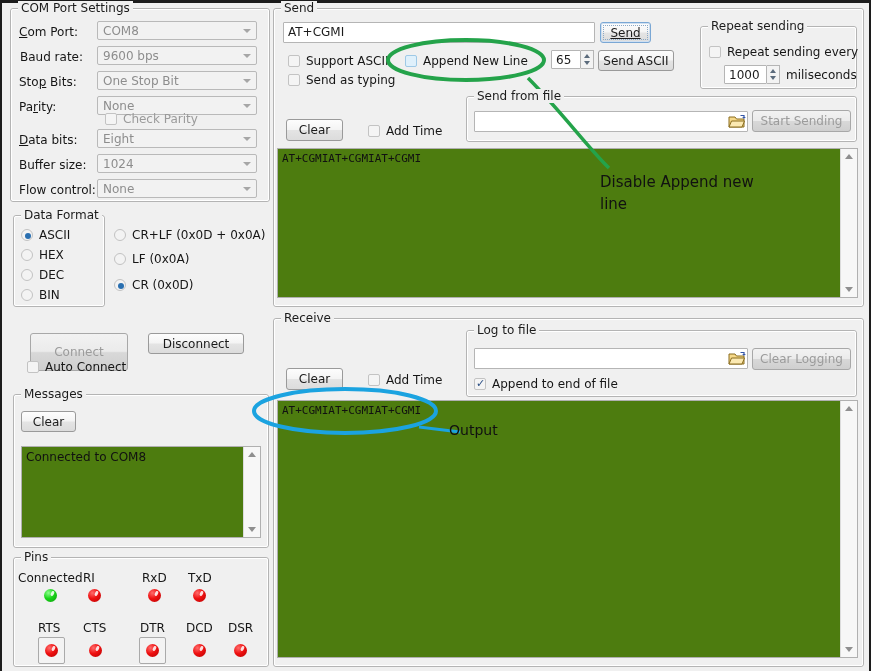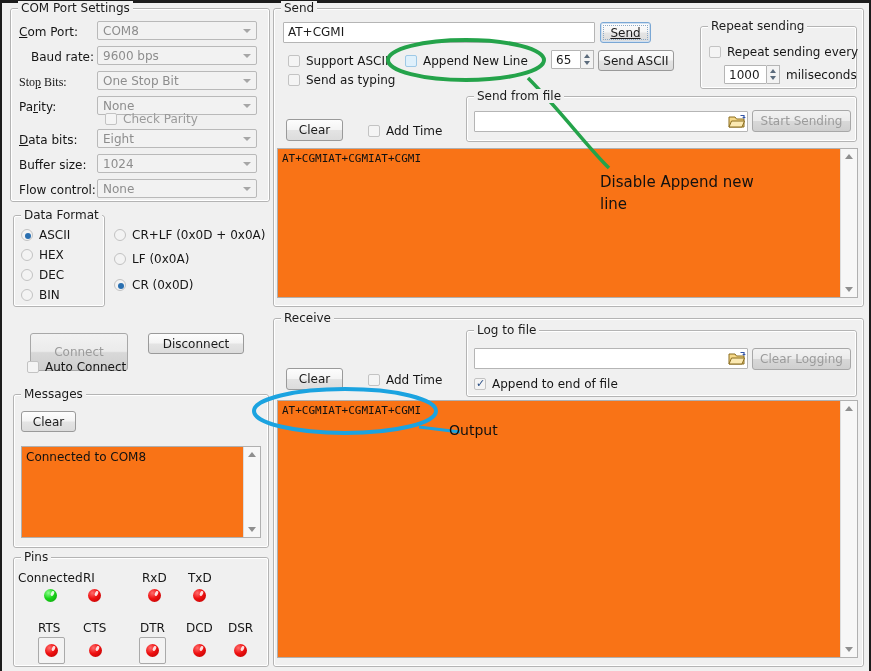--- a/index.html
+++ b/index.html
@@ -77,21 +77,21 @@
   
   .rad{position:absolute;font-size:12px;color:#161616;white-space:nowrap;line-height:14px;}
   .rad .rb{
     position:absolute;left:0;top:1px;width:12px;height:12px;box-sizing:border-box;
     border:1px solid #c2c2c2;background:#f3f3f3;border-radius:50%;
   }
   .rad .rb .dot{position:absolute;left:3px;top:3px;width:6px;height:6px;border-radius:50%;background:#2a6fb0;}
   .rad .tx{margin-left:18px;display:inline-block;}
 
   
-  .area{position:absolute;border:1px solid #b0b0b0;background:#f97316;box-sizing:border-box;overflow:hidden;}
+  .area{position:absolute;border:1px solid #b0b0b0;background:#4d7c0f;box-sizing:border-box;overflow:hidden;}
   .area .txt{position:absolute;left:4px;top:3px;right:20px;font-family:"DejaVu Sans Mono","Liberation Mono",monospace;font-size:11px;color:#111;white-space:pre;}
   .sbar{position:absolute;right:0;top:0;bottom:0;width:16px;background:#f7f7f7;border-left:1px solid #dcdcdc;}
   .sbar .ar{position:absolute;left:4px;width:0;height:0;border-left:4px solid transparent;border-right:4px solid transparent;}
   .sbar .ar.up{top:5px;border-bottom:5px solid #8f8f8f;}
   .sbar .ar.dn{bottom:5px;border-top:5px solid #8f8f8f;}
 
   
   .folder{position:absolute;width:18px;height:16px;}
 
   
@@ -115,27 +115,27 @@
 
   <div class="gb" style="left:10px;top:8px;width:258px;height:192px;">
     <span class="gbt">COM Port Settings</span>
   </div>
   <div class="lab" style="left:19px;top:25px;"><span class="u">C</span>om Port:</div>
   <div class="combo" style="left:97px;top:21px;width:160px;">
     <span class="ctext">COM8</span>
     <span class="arrow"></span>
   </div>
 
-  <div class="lab" style="left:31px;top:50px;">Baud rate:</div>
+  <div class="lab" style="left:20px;top:50px;">Baud rate:</div>
   <div class="combo" style="left:97px;top:46px;width:160px;">
     <span class="ctext">9600 bps</span>
     <span class="arrow"></span>
   </div>
 
-  <div class="lab" style="left:19px;top:75px;font-family:Liberation Serif, serif;">Sto<span class="u">p</span> Bits:</div>
+  <div class="lab" style="left:19px;top:75px;">Sto<span class="u">p</span> Bits:</div>
   <div class="combo" style="left:97px;top:71px;width:160px;">
     <span class="ctext">One Stop Bit</span>
     <span class="arrow"></span>
   </div>
 
   <div class="lab" style="left:19px;top:100px;">Pa<span class="u">r</span>ity:</div>
   <div class="combo" style="left:97px;top:96px;width:160px;">
     <span class="ctext">None</span>
     <span class="arrow"></span>
   </div>

